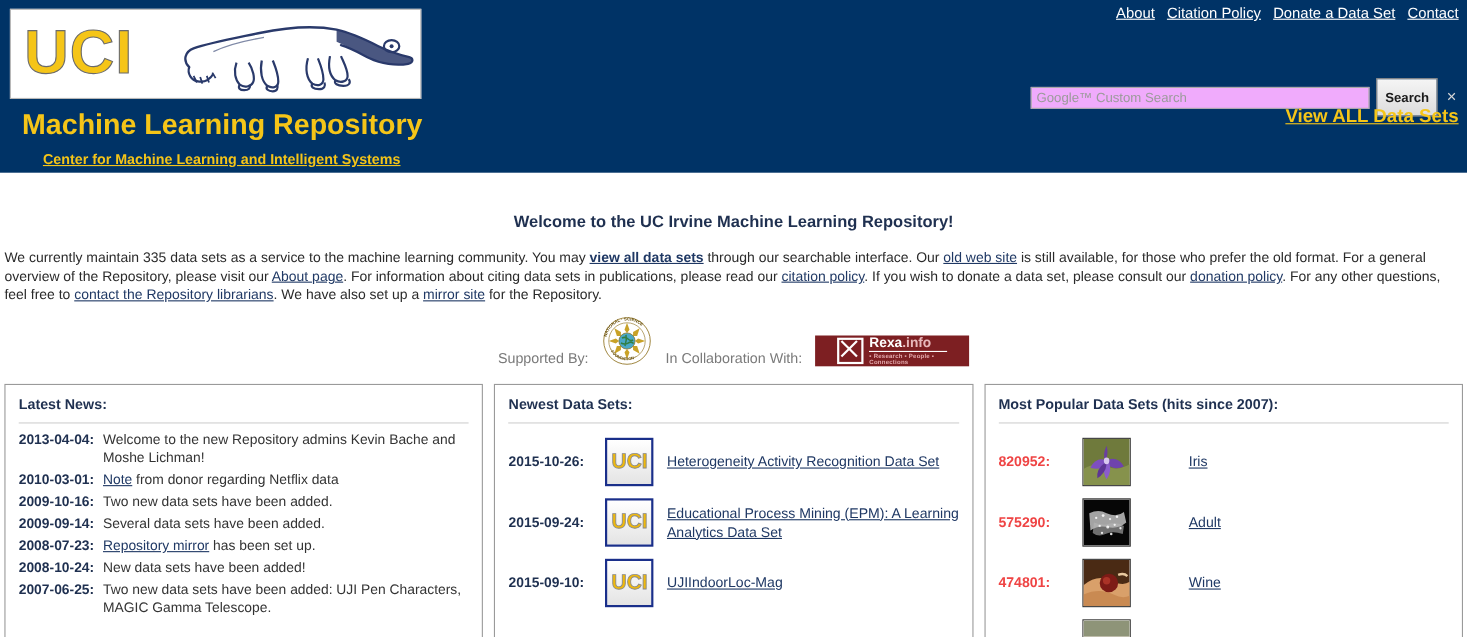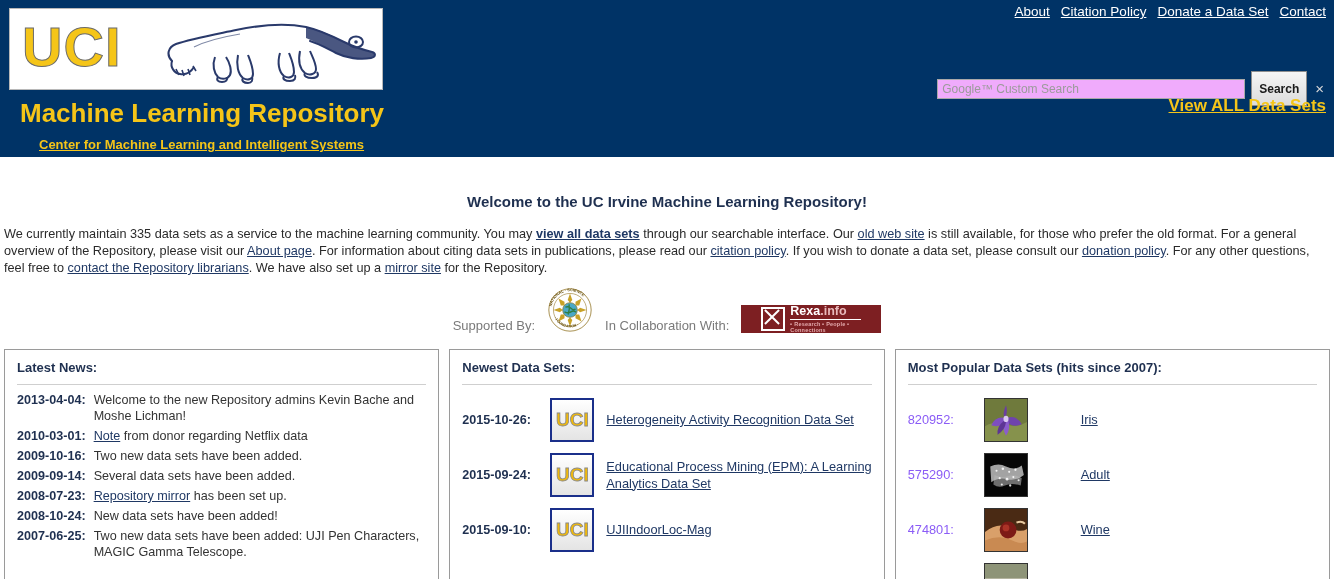--- a/index.html
+++ b/index.html
@@ -256,21 +256,21 @@
     font-family: "Liberation Sans", sans-serif;
   }
   .ds-link { font-size: 12.8px; color: #1f3864; text-decoration: underline; line-height: 17px; cursor: pointer; }
 
   .pop-row {
     display: flex;
     align-items: center;
     gap: 14px;
     height: 55px;
   }
-  .pop-hits { font-weight: normal; font-size: 12.8px; color: #8b5cf6; width: 62px; flex: none; }
+  .pop-hits { font-weight: bold; font-size: 12.8px; color: #ef4444; width: 62px; flex: none; }
   .pop-thumb { width: 42px; height: 42px; flex: none; border: 1px solid #333; }
   .pop-link { font-size: 12.8px; color: #1f3864; text-decoration: underline; cursor: pointer; padding-left: 39px; }
 </style>
 </head>
 <body>
 
 <div class="header">
 
   <div class="logo-box">
     <div class="logo-uci">UCI</div>

